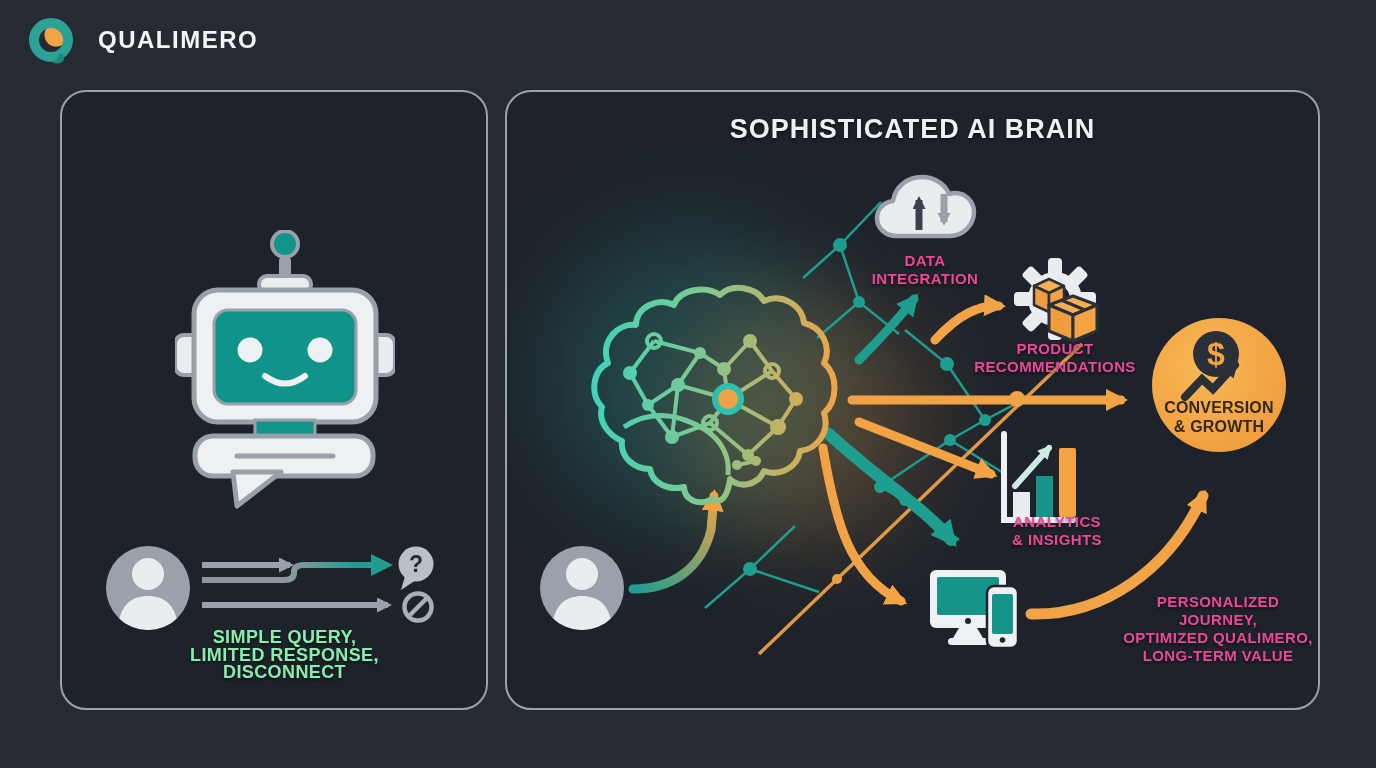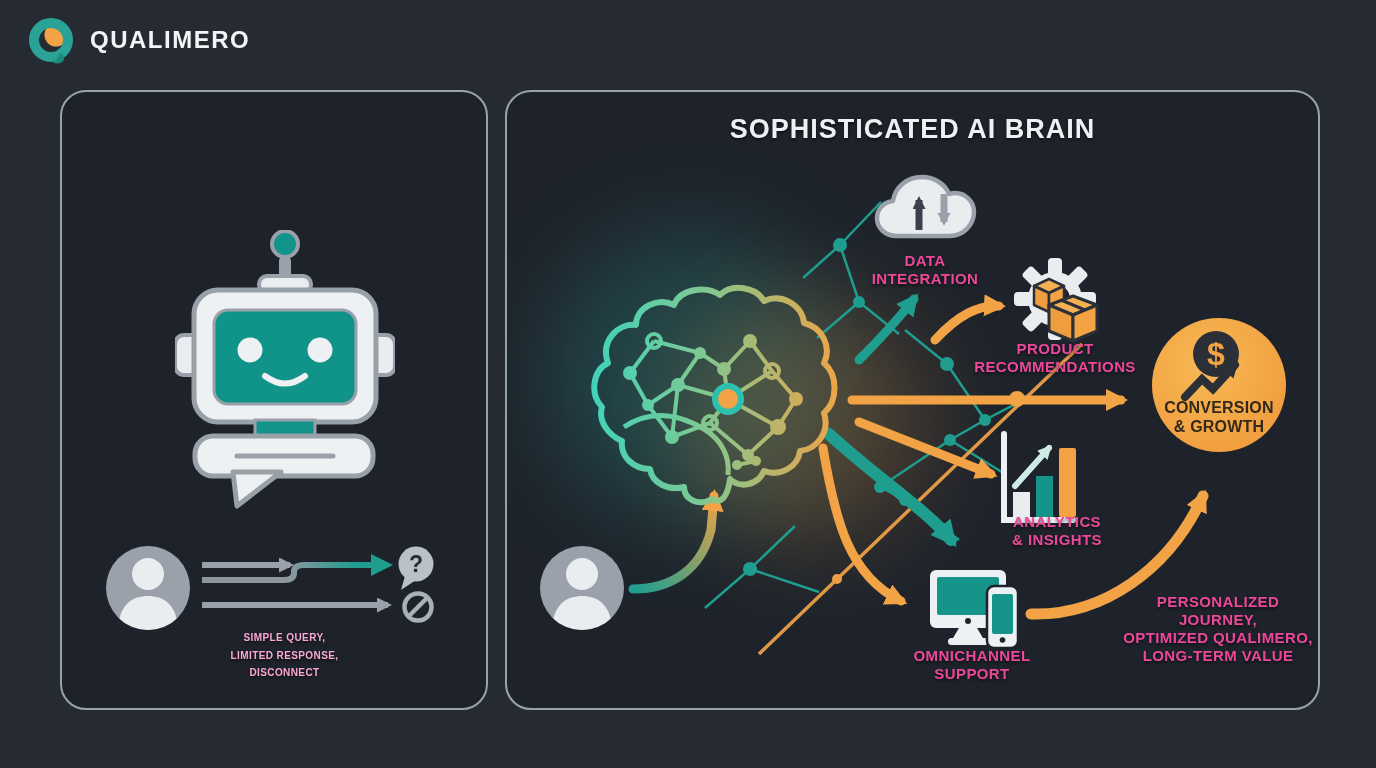--- a/index.html
+++ b/index.html
@@ -15,31 +15,31 @@
     background:#1e232b;border:2px solid #99a2ab;border-radius:26px;
     box-sizing:border-box;
   }
   #panel-left{left:60px;width:428px;}
   #panel-right{left:505px;width:815px;padding-left:43px;}
   .panel-title{
     position:absolute;top:22px;left:0;right:0;text-align:center;
     font-size:27px;font-weight:bold;letter-spacing:1px;color:#eef1f4;
     text-shadow:0 2px 3px rgba(0,0,0,.5);
   }
-  .header{position:absolute;top:14px;left:26px;display:flex;align-items:center;gap:12px;}
+  .header{position:absolute;top:14px;left:26px;display:flex;align-items:center;gap:20px;}
   .brand{font-size:24px;font-weight:bold;letter-spacing:1.5px;color:#f2f4f6;}
   .lbl{
     position:absolute;text-align:center;font-size:15px;font-weight:bold;
     letter-spacing:.4px;line-height:18px;color:#ec4899;
     text-shadow:0 2px 3px rgba(0,0,0,.55);
   }
   .caption{
     position:absolute;top:537px;left:55px;width:335px;text-align:center;
-    font-size:10px;font-weight:bold;letter-spacing:.4px;line-height:17.5px;
-    color:#f9a8d4;text-shadow:0 2px 3px rgba(0,0,0,.55);
+    font-size:18px;font-weight:bold;letter-spacing:.4px;line-height:17.5px;
+    color:#86efac;text-shadow:0 2px 3px rgba(0,0,0,.55);
   }
   .conv-text{
     position:absolute;left:637px;top:306px;width:150px;text-align:center;
     font-size:16px;font-weight:bold;line-height:19px;color:#33281a;letter-spacing:.2px;
   }
   svg{display:block;}
 </style>
 </head>
 <body>
 
@@ -333,24 +333,20 @@
       <div>RECOMMENDATIONS</div>
     </div>
     <div class="conv-text">
       <div>CONVERSION</div>
       <div>&amp; GROWTH</div>
     </div>
     <div class="lbl" style="left:470px;top:421px;width:160px;">
       <div>ANALYTICS</div>
       <div>&amp; INSIGHTS</div>
     </div>
-    <div class="lbl" style="left:375px;top:555px;width:180px;">
-      <div>OMNICHANNEL</div>
-      <div>SUPPORT</div>
-    </div>
     <div class="lbl" style="left:596px;top:501px;width:230px;">
       <div>PERSONALIZED</div>
       <div>JOURNEY,</div>
       <div>OPTIMIZED QUALIMERO,</div>
       <div>LONG-TERM VALUE</div>
     </div>
   </div>
 </div>
 
 </body></html>

